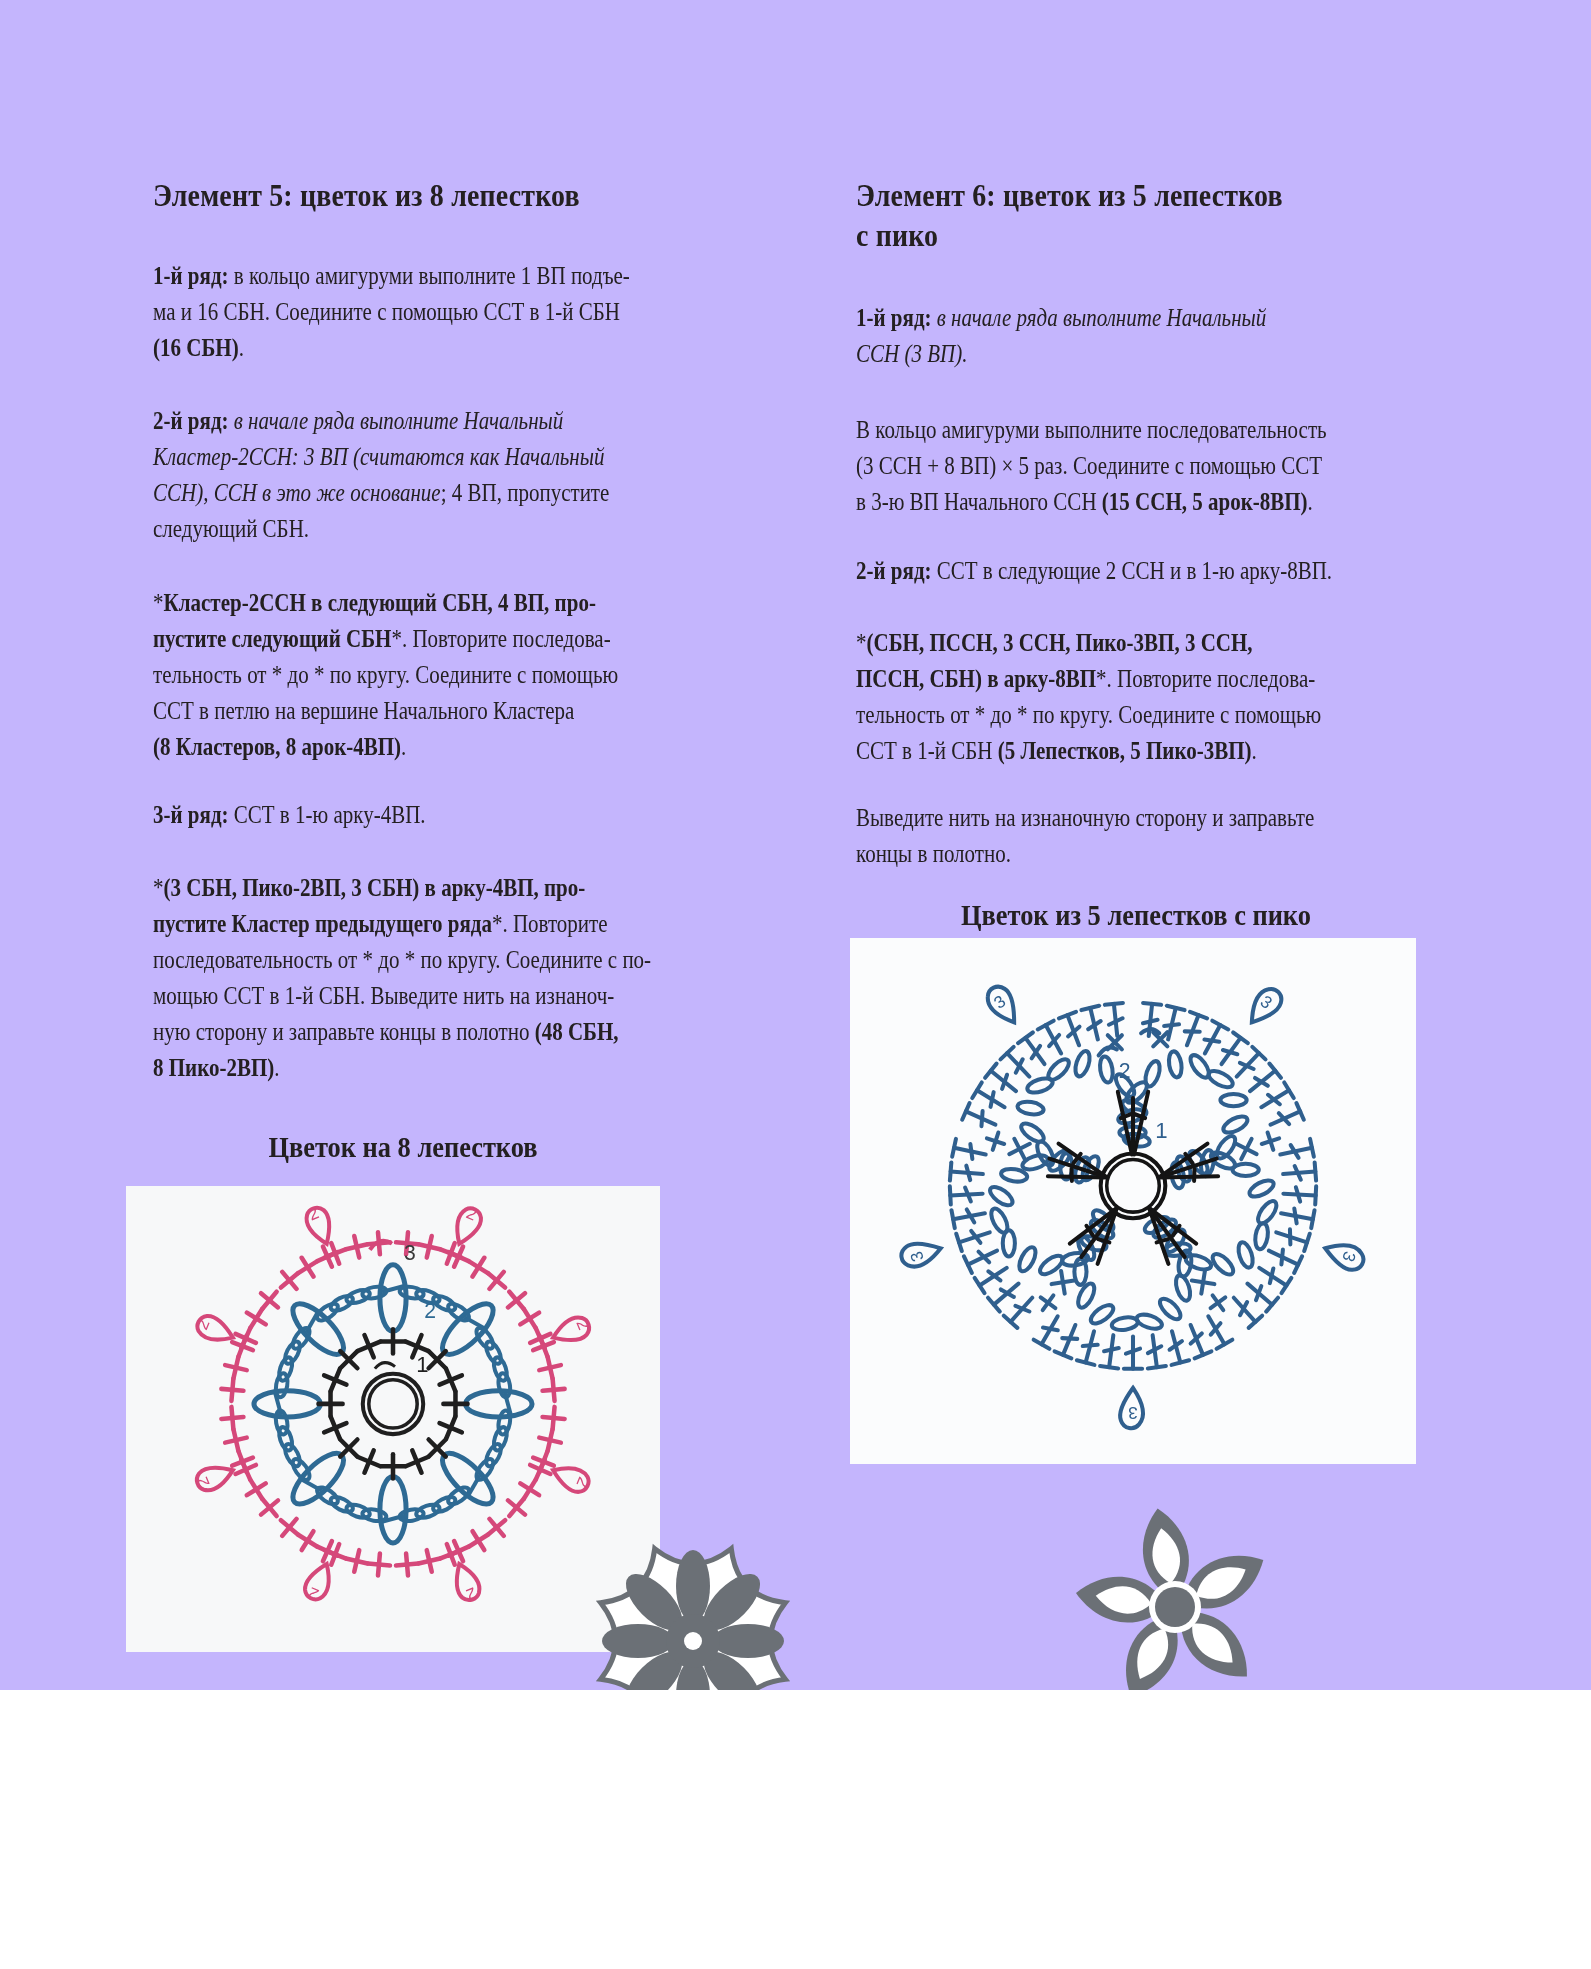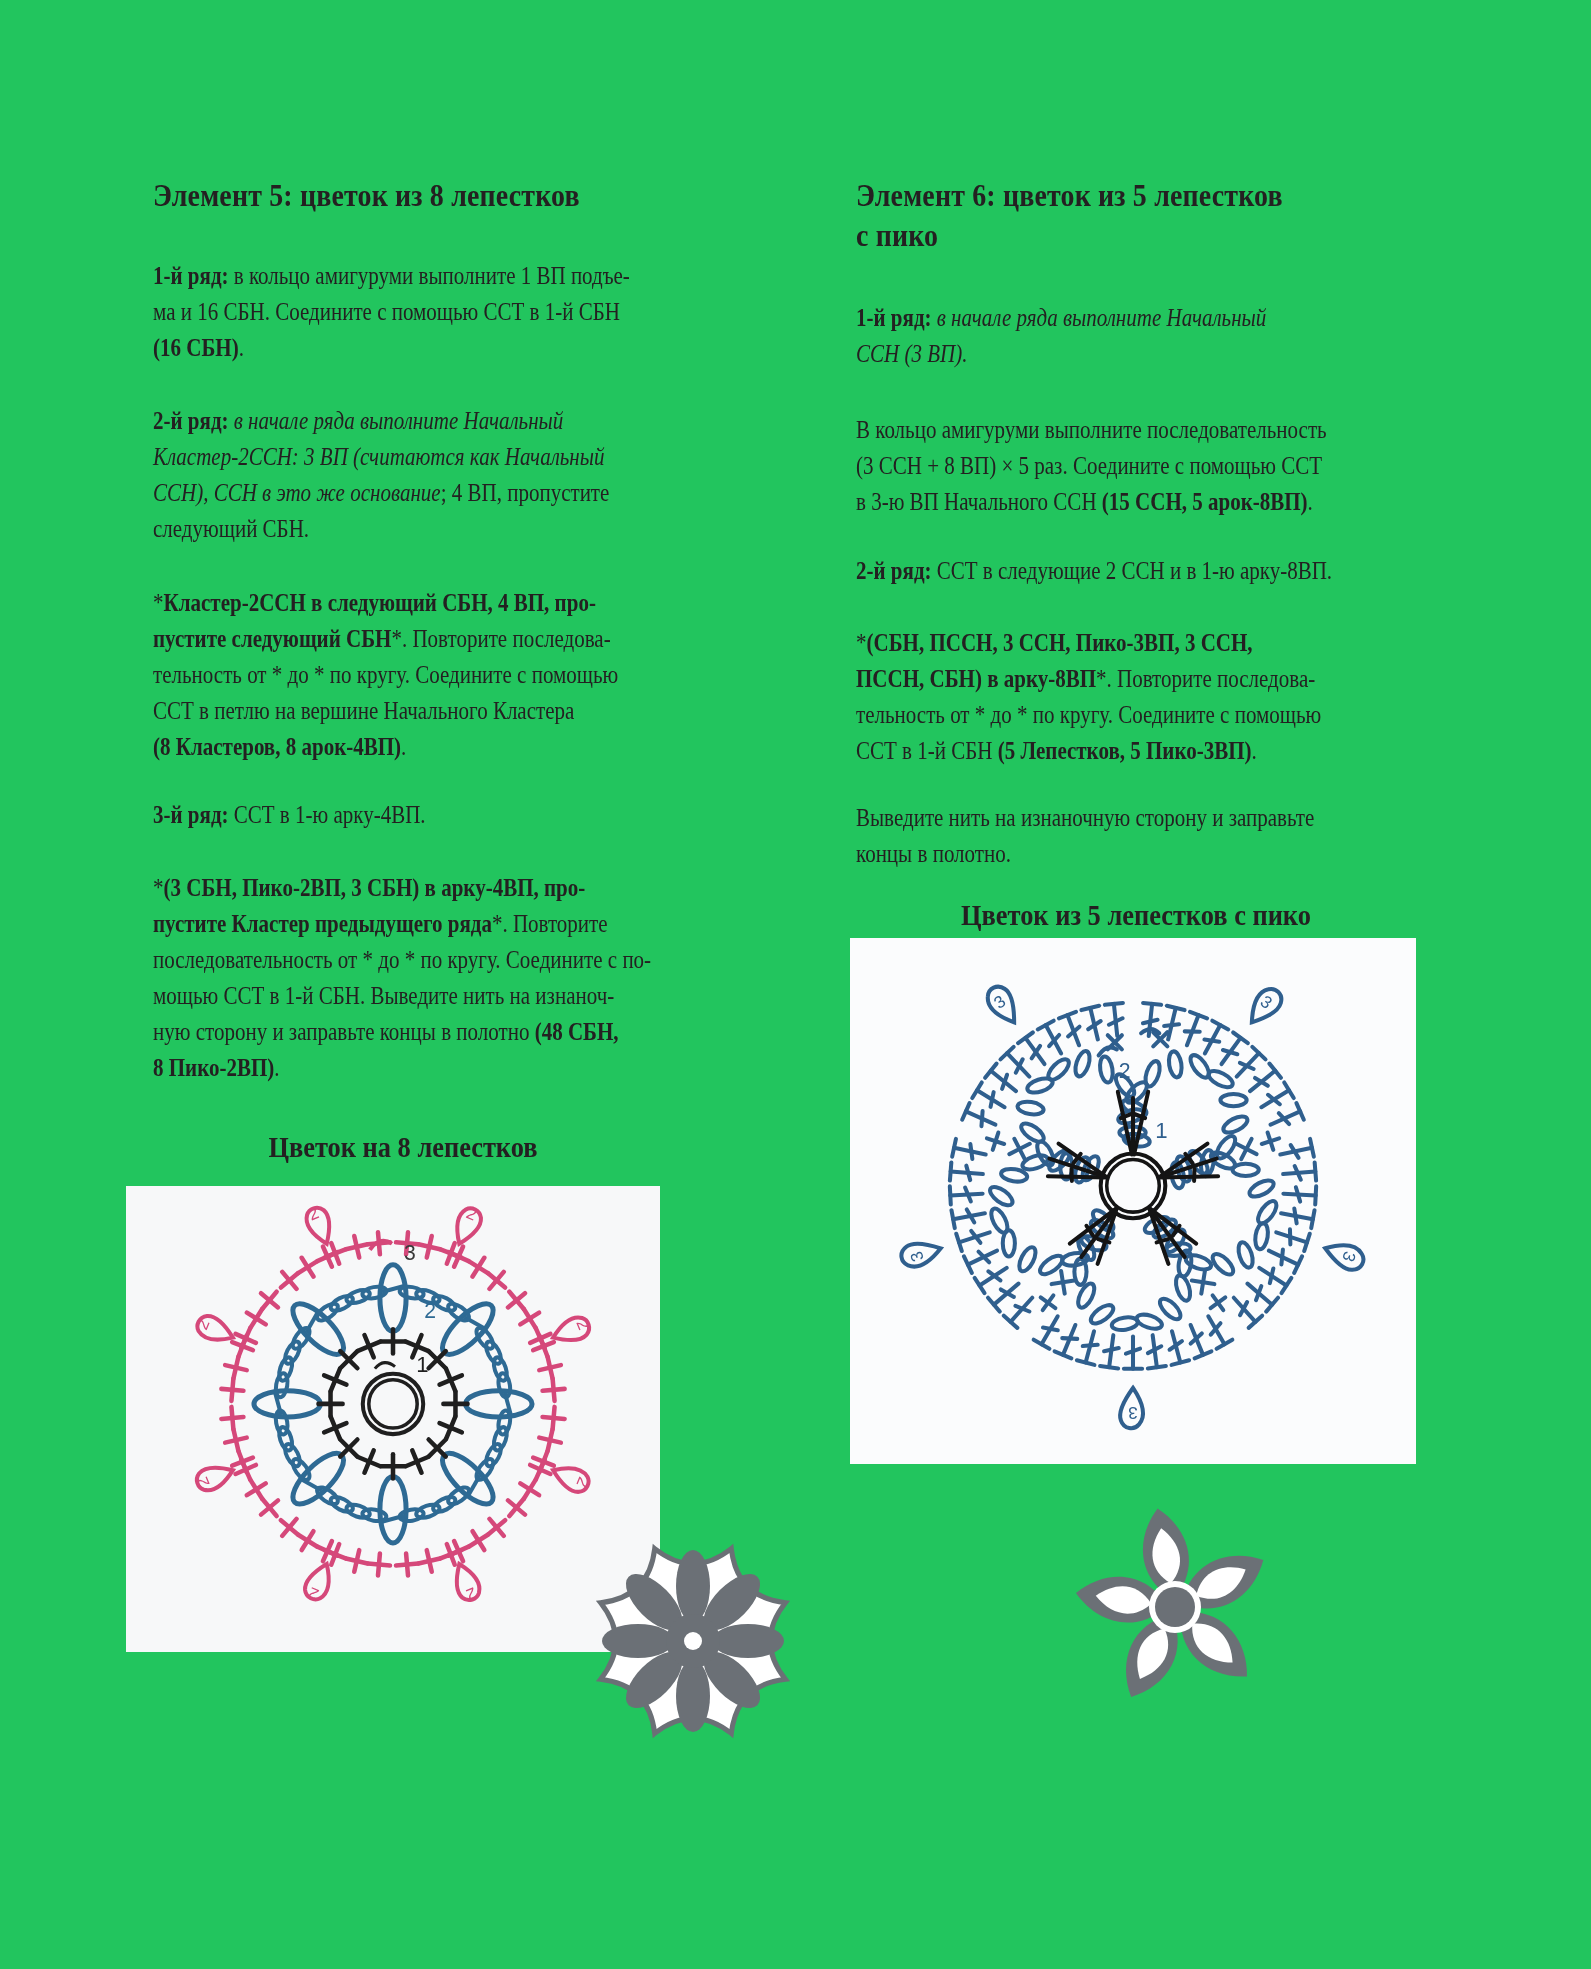--- a/index.html
+++ b/index.html
@@ -1,16 +1,16 @@
 <!DOCTYPE html>
 <html><head>
 <meta charset="utf-8">
 <style>
   html,body{margin:0;padding:0;background:#fff;}
-  .page{position:relative;width:1591px;height:1969px;background:#22c55e;overflow:hidden;
+  .page{position:relative;width:1591px;height:1690px;background:#c4b5fd;overflow:hidden;
         font-family:"Liberation Serif",serif;color:#242021;}
   .head{position:absolute;font-weight:700;font-size:31px;line-height:40px;white-space:nowrap;
         transform:scaleX(.9);transform-origin:0 0;letter-spacing:.2px;}
   .para{position:absolute;font-size:25px;line-height:36px;white-space:nowrap;
         transform:scaleX(.84);transform-origin:0 0;}
   .para .tl{height:36px;}
   .b{font-weight:700;}
   .i{font-style:italic;}
   .subhead{position:absolute;font-weight:700;font-size:30px;white-space:nowrap;text-align:center;
         transform:scaleX(.88);transform-origin:50% 0;}

